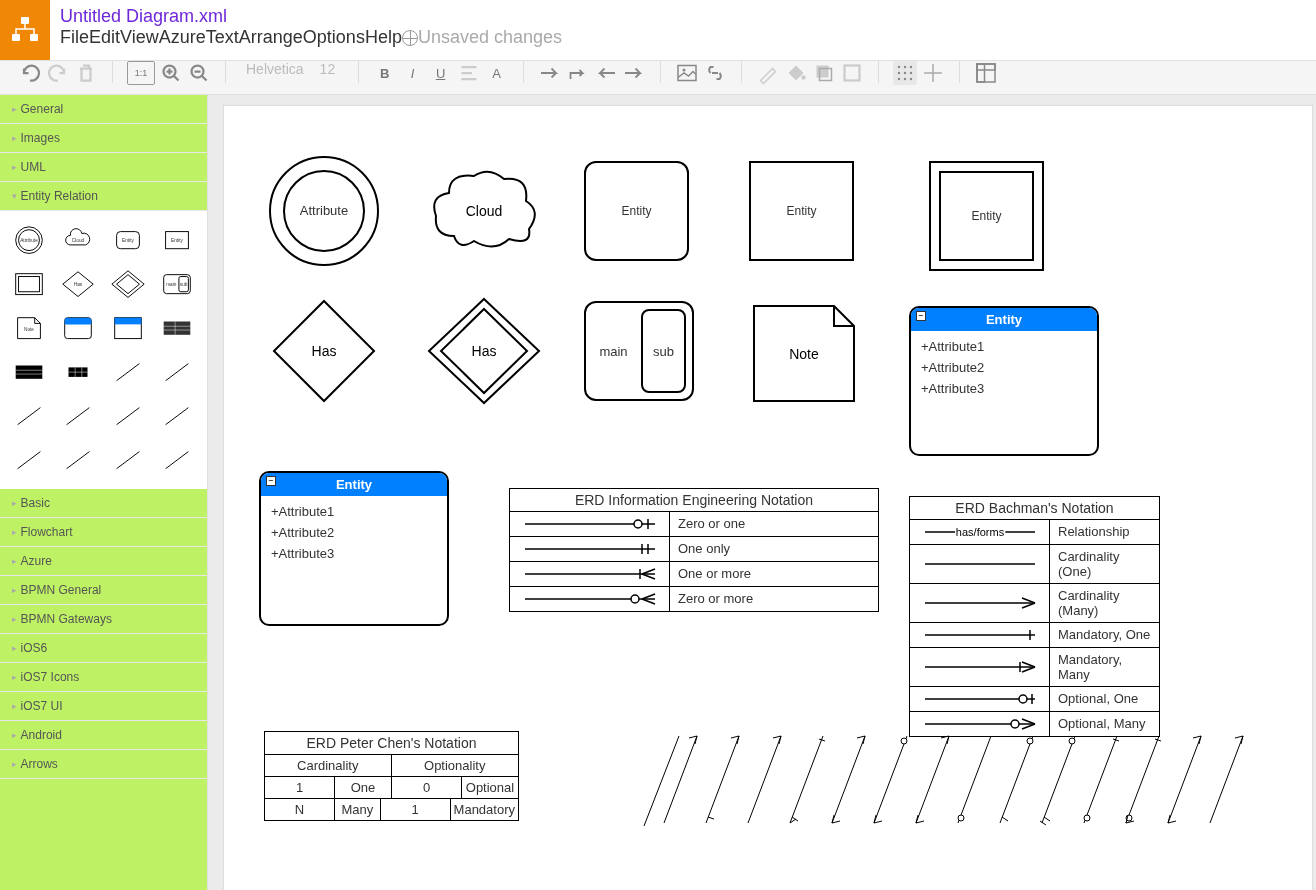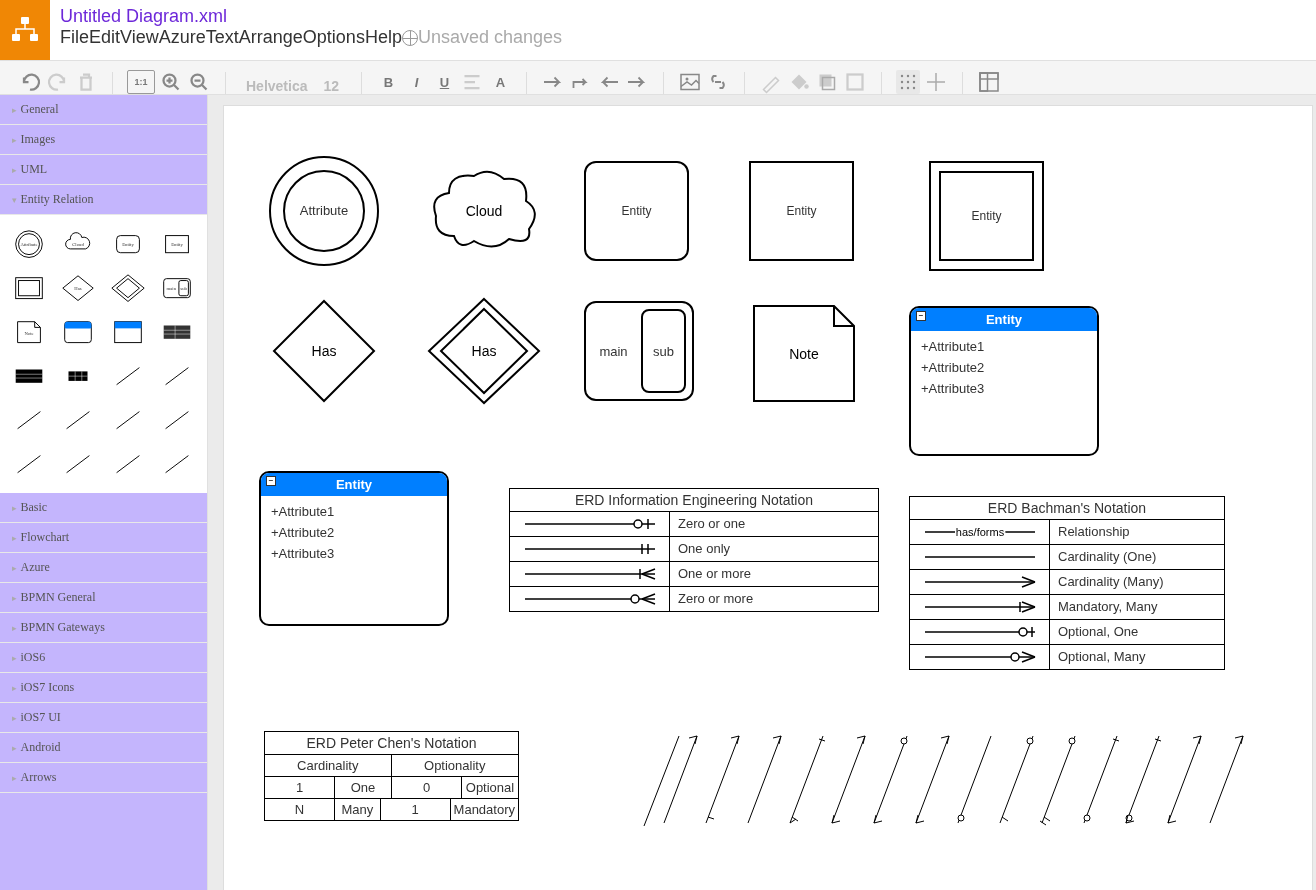--- a/index.html
+++ b/index.html
@@ -12,32 +12,32 @@
   .title-area { padding: 6px 10px 0 10px; flex: 1; }
   .doc-title { font-size: 18px; color: #6d28d9; font-weight: 400; }
   .menubar { display: flex; align-items: center; font-size: 18px; color: #333; }
   .menubar .menu-item { cursor: pointer; }
   .menubar .status { color: #aaa; }
   .globe-icon { display: inline-flex; width: 16px; height: 16px; border: 1px solid #999; border-radius: 50%; position: relative; }
   .globe-icon::before { content: ""; position: absolute; left: 50%; top: 0; bottom: 0; width: 1px; background: #999; }
   .globe-icon::after { content: ""; position: absolute; top: 50%; left: 0; right: 0; height: 1px; background: #999; }
 
   
-  .toolbar { height: 35px; background: #f5f5f5; border-top: 1px solid #e0e0e0; border-bottom: 1px solid #e0e0e0; display: flex; align-items: flex-end; padding: 0 10px; gap: 2px; font-weight: bold; }
+  .toolbar { height: 35px; background: #f5f5f5; border-top: 1px solid #e0e0e0; border-bottom: 1px solid #e0e0e0; display: flex; align-items: flex-start; padding: 0 10px; gap: 2px; }
   .tb-group { display: flex; align-items: center; gap: 4px; padding: 0 8px; }
   .tb-sep { width: 1px; height: 22px; background: #ddd; margin: 0 4px; }
   .tb-btn { width: 24px; height: 24px; display: flex; align-items: center; justify-content: center; color: #777; cursor: pointer; border-radius: 2px; }
   .tb-text { color: #bbb; font-size: 14px; padding: 0 6px; min-width: 60px; }
   .tb-color { position: relative; width: 24px; height: 24px; }
 
   
   .workspace { display: flex; height: calc(100vh - 95px); }
   
   
-  .sidebar { width: 208px; background: #c4b5fd; border-right: 1px solid #e0e0e0; overflow-y: auto; font-size: 12px; font-family: Liberation Serif, serif; }
+  .sidebar { width: 208px; background: #bef264; border-right: 1px solid #e0e0e0; overflow-y: auto; font-size: 12px; }
   .side-section { padding: 7px 12px; border-bottom: 1px solid #e8e8e8; color: #555; cursor: pointer; display: flex; align-items: center; gap: 4px; }
   .side-section::before { content: "▸"; font-size: 9px; color: #aaa; }
   .side-section.expanded::before { content: "▾"; }
   .shape-palette { padding: 10px 8px; display: grid; grid-template-columns: repeat(4, 1fr); gap: 6px; background: #fff; }
   .palette-cell { width: 42px; height: 38px; display: flex; align-items: center; justify-content: center; cursor: pointer; }
   .palette-cell svg { max-width: 38px; max-height: 34px; }
   .palette-cell .tiny-text { font-size: 5px; fill: #333; }
 
   
   .canvas-wrap { flex: 1; position: relative; background: #ebebeb; overflow: auto; }
@@ -547,21 +547,21 @@
                 <svg width="140" height="16">
                   <line x1="5" y1="8" x2="135" y2="8" stroke="#000" stroke-width="1.5"></line>
                   <circle cx="115" cy="8" r="4" fill="#fff" stroke="#000" stroke-width="1.5"></circle>
                   <path d="M122 8 l13 -5 M122 8 l13 5" stroke="#000" stroke-width="1.5"></path>
                 </svg>
               </div>
             <div class="nt-desc">Zero or more</div>
           </div>
         </div>
 
-        <div class="shape notation-table" style="left:685px;top:390px;width:316px;">
+        <div class="shape notation-table" style="left:685px;top:390px;width:251px;">
           <div class="nt-title">ERD Bachman's Notation</div>
           <div class="nt-row">
             <div class="nt-symbol">
                 <svg width="130" height="16">
                   <line x1="10" y1="8" x2="120" y2="8" stroke="#000" stroke-width="1.5"></line>
                   <text x="65" y="12" text-anchor="middle" font-size="11" style="paint-order:stroke;stroke:#fff;stroke-width:3px;">has/forms</text>
                 </svg>
               </div>
             <div class="nt-desc">Relationship</div>
           </div>
@@ -574,20 +574,29 @@
             <div class="nt-desc">Cardinality (One)</div>
           </div>
           <div class="nt-row">
             <div class="nt-symbol">
                 <svg width="130" height="16">
                   <line x1="10" y1="8" x2="120" y2="8" stroke="#000" stroke-width="1.5"></line>
                   <path d="M120 8 l-13 -5 M120 8 l-13 5" stroke="#000" stroke-width="1.5" fill="none"></path>
                 </svg>
               </div>
             <div class="nt-desc">Cardinality (Many)</div>
+          </div>
+          <div class="nt-row">
+            <div class="nt-symbol">
+                <svg width="130" height="16">
+                  <line x1="10" y1="8" x2="120" y2="8" stroke="#000" stroke-width="1.5"></line>
+                  <line x1="115" y1="3" x2="115" y2="13" stroke="#000" stroke-width="1.5"></line>
+                </svg>
+              </div>
+            <div class="nt-desc">Mandatory, One</div>
           </div>
           <div class="nt-row">
             <div class="nt-symbol">
                 <svg width="130" height="16">
                   <line x1="10" y1="8" x2="120" y2="8" stroke="#000" stroke-width="1.5"></line>
                   <line x1="105" y1="3" x2="105" y2="13" stroke="#000" stroke-width="1.5"></line>
                   <path d="M120 8 l-13 -5 M120 8 l-13 5" stroke="#000" stroke-width="1.5" fill="none"></path>
                 </svg>
               </div>
             <div class="nt-desc">Mandatory, Many</div>

